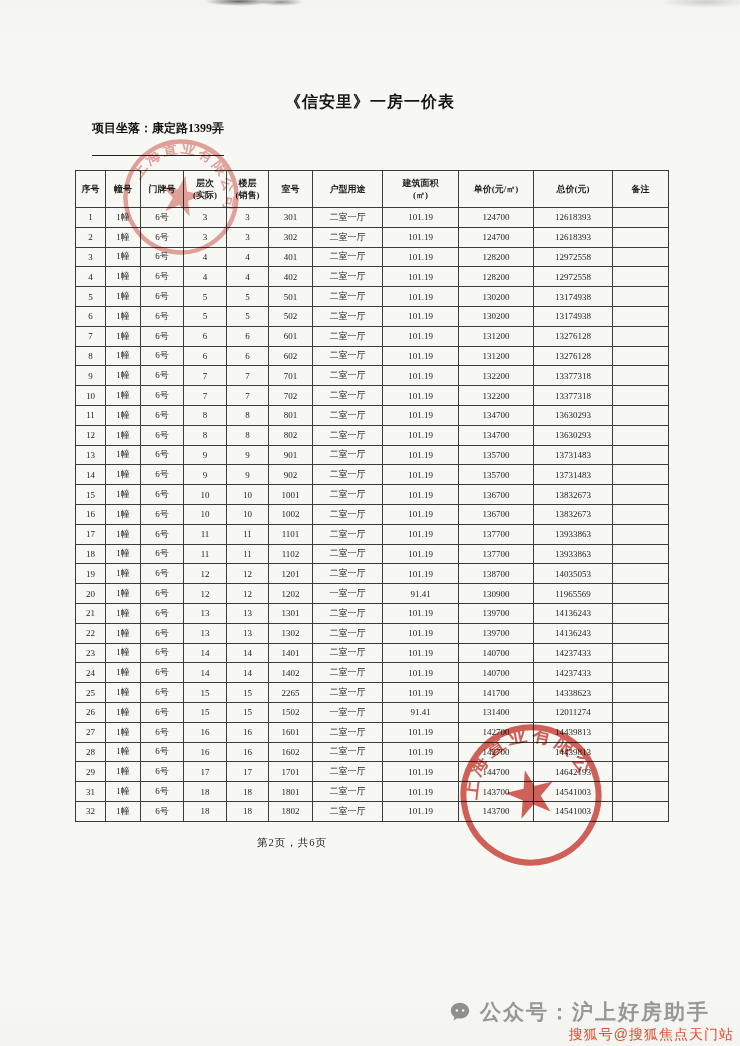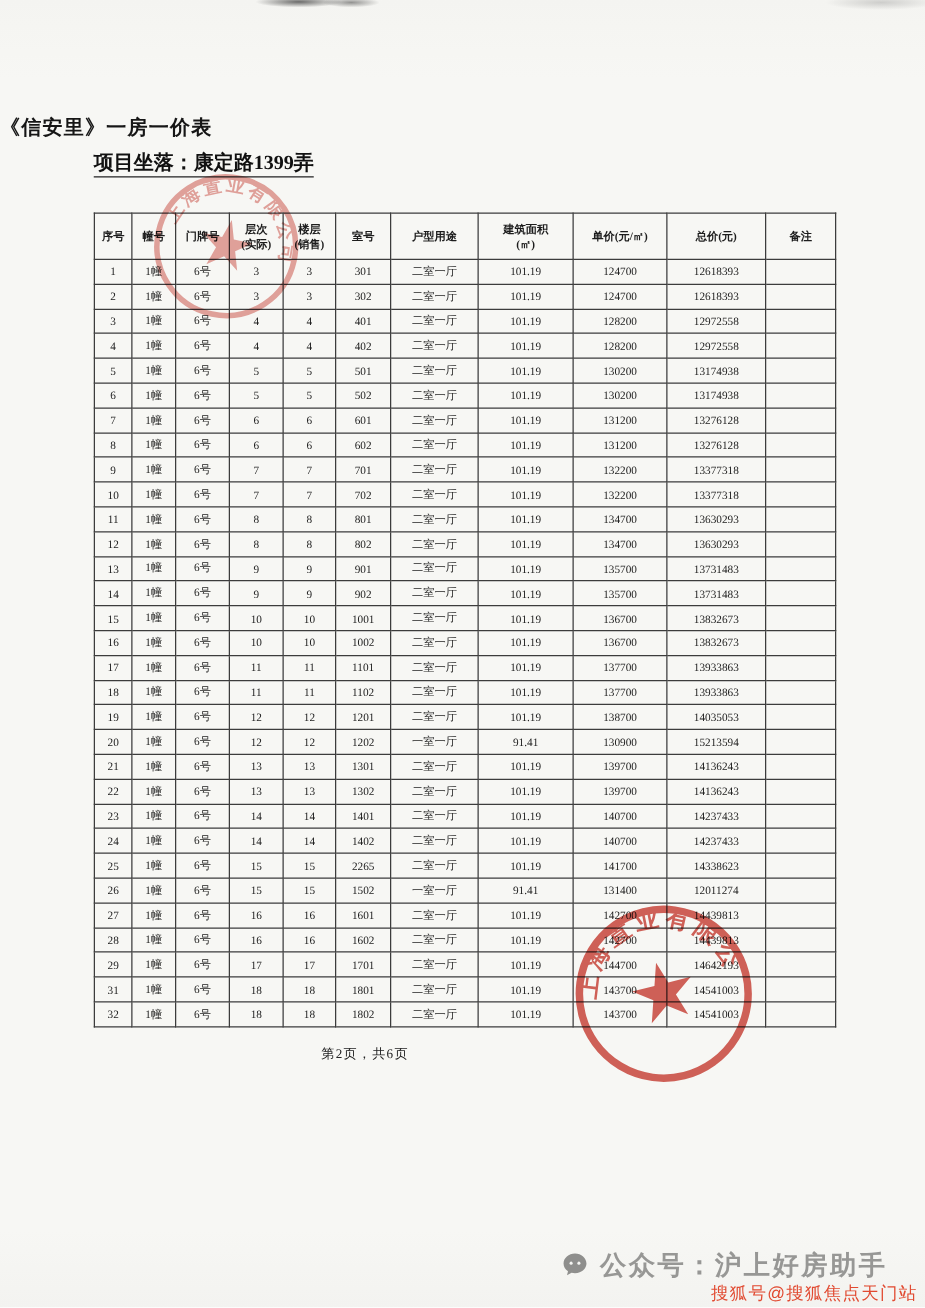--- a/index.html
+++ b/index.html
@@ -13,26 +13,26 @@
   .scan-artifact { position:absolute; border-radius:50%; pointer-events:none; }
   .smudge-a { top:-3px; left:204px; width:70px; height:9px;
     background:radial-gradient(ellipse at center, rgba(35,35,35,.65), rgba(35,35,35,0) 70%); }
   .smudge-b { top:-2px; left:258px; width:46px; height:8px;
     background:radial-gradient(ellipse at center, rgba(50,50,50,.5), rgba(50,50,50,0) 70%); }
   .smudge-c { top:-4px; left:660px; width:90px; height:12px;
     background:radial-gradient(ellipse at center, rgba(90,90,90,.25), rgba(90,90,90,0) 70%); }
 
   .doc-title {
     position:absolute; top:92px; left:0; width:100%;
-    font-size:16px; font-weight:bold; color:#161616; letter-spacing:1px;
+    text-align:center; font-size:16px; font-weight:bold; color:#161616; letter-spacing:1px;
   }
   .doc-location {
-    position:absolute; top:120px; left:75px;
-    font-size:16px; font-weight:bold; color:#111;
-    border-bottom:1px solid #222; padding-bottom:0;
+    position:absolute; top:120px; left:92px;
+    font-size:12px; font-weight:bold; color:#111;
+    border-bottom:1px solid #222; padding-bottom:18px;
   }
 
   table.price-table {
     position:absolute; top:140px; left:75px; width:593px;
     border-collapse:collapse; table-layout:fixed;margin-top:30px;
   }
   .price-table th, .price-table td {
     border:1px solid #3c3c3c; text-align:center; vertical-align:middle;
     color:#1d1d1d; padding:0; overflow:hidden;
   }
@@ -360,21 +360,21 @@
         <tr>
           <td>20</td>
           <td>1幢</td>
           <td>6号</td>
           <td>12</td>
           <td>12</td>
           <td>1202</td>
           <td>一室一厅</td>
           <td>91.41</td>
           <td>130900</td>
-          <td>15213594</td>
+          <td>11965569</td>
           <td></td>
         </tr>
         <tr>
           <td>21</td>
           <td>1幢</td>
           <td>6号</td>
           <td>13</td>
           <td>13</td>
           <td>1301</td>
           <td>二室一厅</td>

